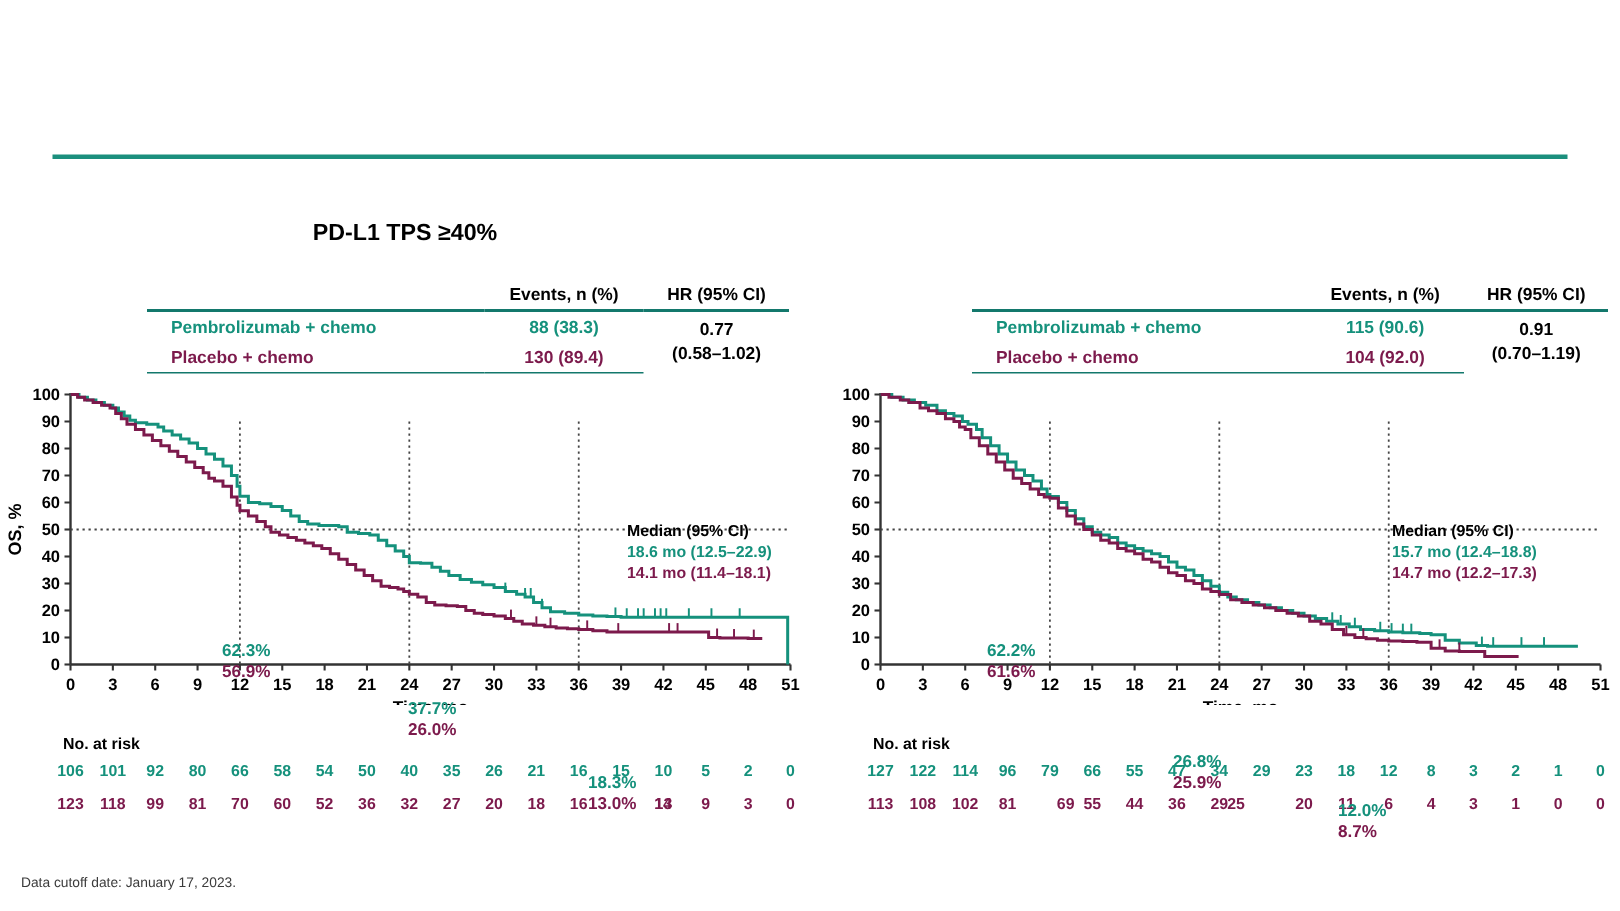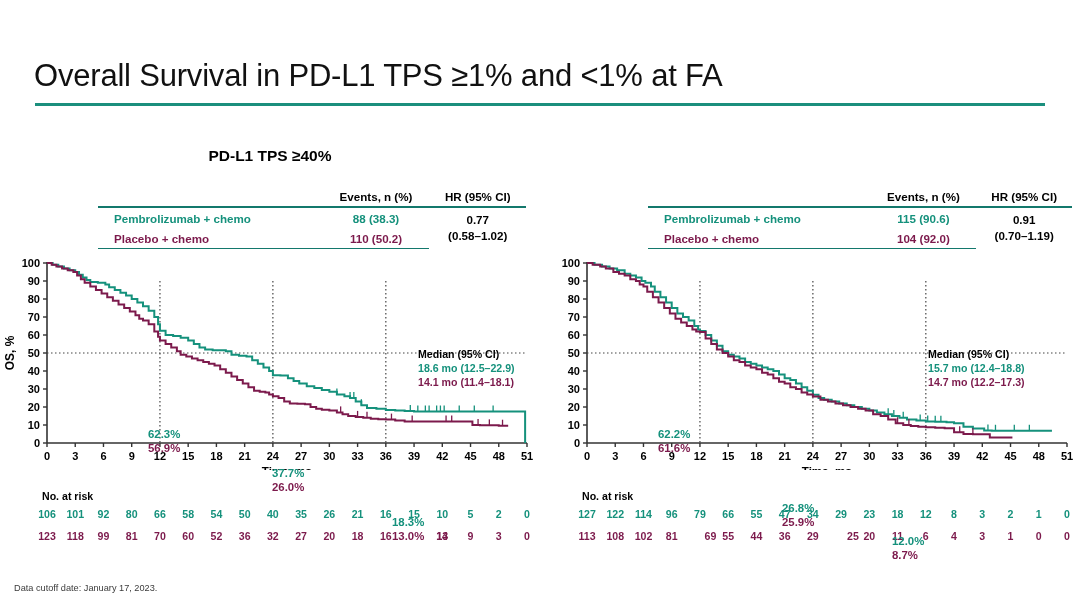--- a/index.html
+++ b/index.html
@@ -85,21 +85,20 @@
   .footnote{
     position:absolute;left:14px;top:583px;
     font-size:9.2px;color:#3b3b3b;font-weight:400;
   }
 </style>
 </head>
 <body>
 
 <div class="slide">
 
-  <div class="title">Overall Survival in PD-L1 TPS ≥1% and &lt;1% at FA</div>
   <div class="title-rule"></div>
 
   <div class="panel panel-left">
     <div class="panel-title">PD-L1 TPS ≥40%</div>
 
     <div class="sumtable">
       <table>
         <tbody>
             <tr class="headrow">
           <th class="lbl"></th>
@@ -109,21 +108,21 @@
         <tr>
           <td class="lbl teal">Pembrolizumab + chemo</td>
           <td class="teal">88 (38.3)</td>
           <td rowspan="2" class="hr-cell">
             <div>0.77</div>
             <div>(0.58–1.02)</div>
           </td>
         </tr>
         <tr class="lastrow">
           <td class="lbl maroon">Placebo + chemo</td>
-          <td class="maroon">110 (50.2)</td>
+          <td class="maroon">130 (89.4)</td>
         </tr>
       </tbody>
         </table>
     </div>
 
     <div class="chartwrap">
       <svg class="km" id="svg-0" width="540" height="215" viewBox="0 0 540 215">
           <line x1="47" y1="7" x2="47" y2="188" stroke="#333" stroke-width="1.6"></line>
           <line x1="47" y1="188" x2="527" y2="188" stroke="#333" stroke-width="1.6"></line>
           <line x1="43" y1="188" x2="47" y2="188" stroke="#333" stroke-width="1.4"></line>
@@ -426,21 +425,21 @@
       <div class="risk-row maroon" id="risk-1-placebo" style="top:40px;">
           <span style="left: 47px;">113</span>
           <span style="left: 75.2353px;">108</span>
           <span style="left: 103.471px;">102</span>
           <span style="left: 131.706px;">81</span>
           <span style="left: 159.941px; padding-left: 21px;">69</span>
           <span style="left: 188.176px;">55</span>
           <span style="left: 216.412px;">44</span>
           <span style="left: 244.647px;">36</span>
           <span style="left: 272.882px;">29</span>
-          <span style="left: 313px;">25</span>
+          <span style="left: 284px;">25</span>
           <span style="left: 329.353px;">20</span>
           <span style="left: 357.588px;">11</span>
           <span style="left: 385.824px;">6</span>
           <span style="left: 414.059px;">4</span>
           <span style="left: 442.294px;">3</span>
           <span style="left: 470.529px;">1</span>
           <span style="left: 498.765px;">0</span>
           <span style="left: 527px;">0</span>
         </div>
     </div>

